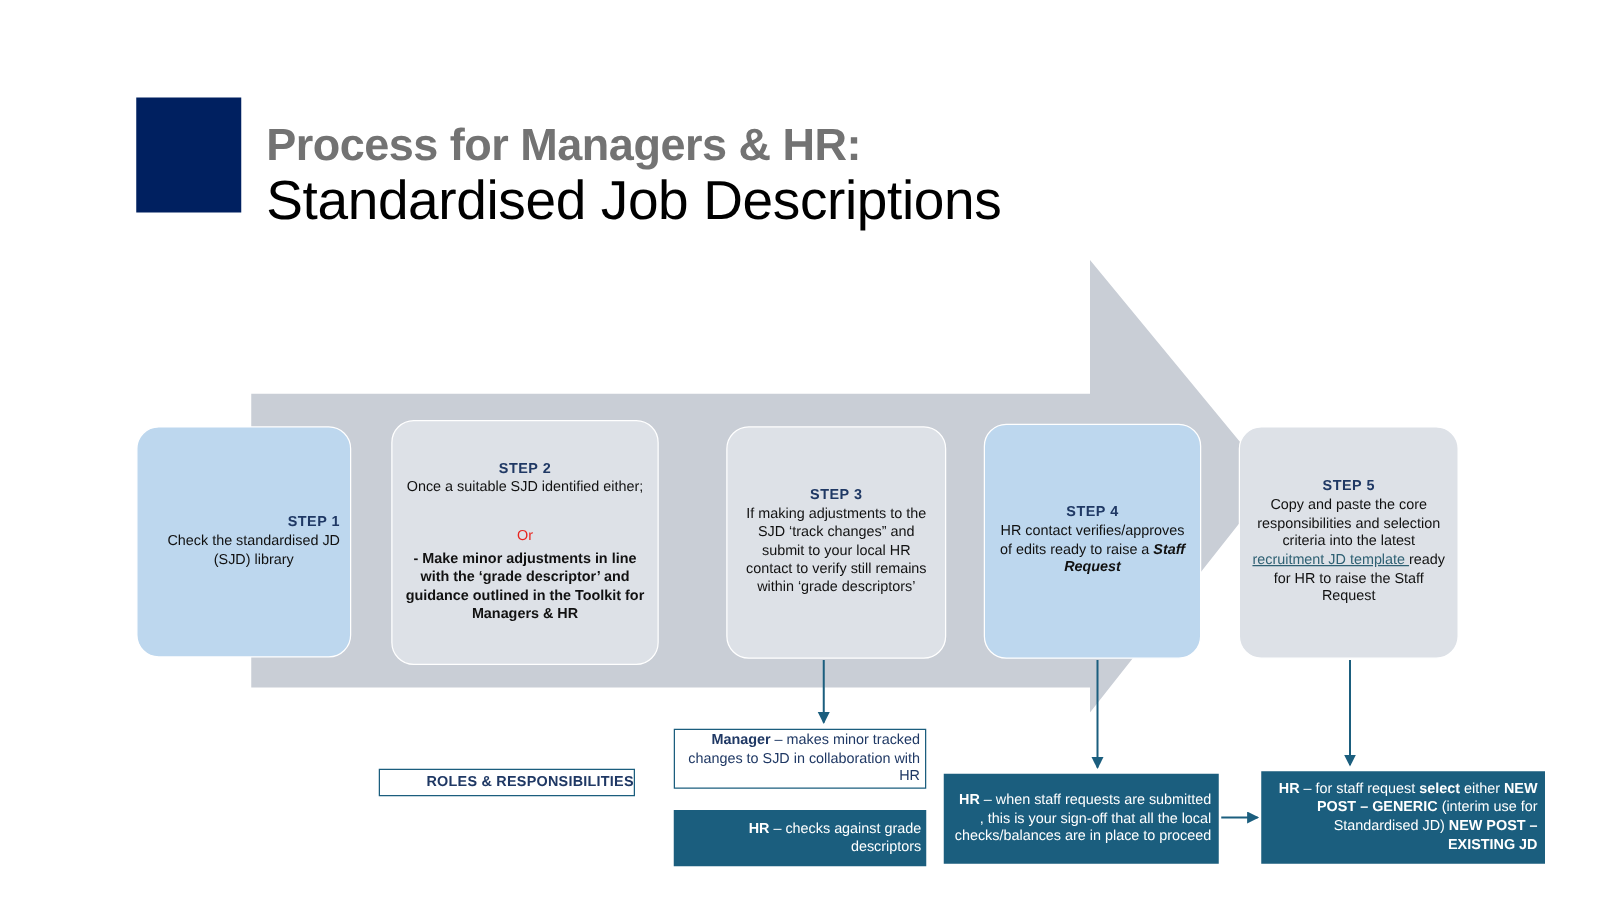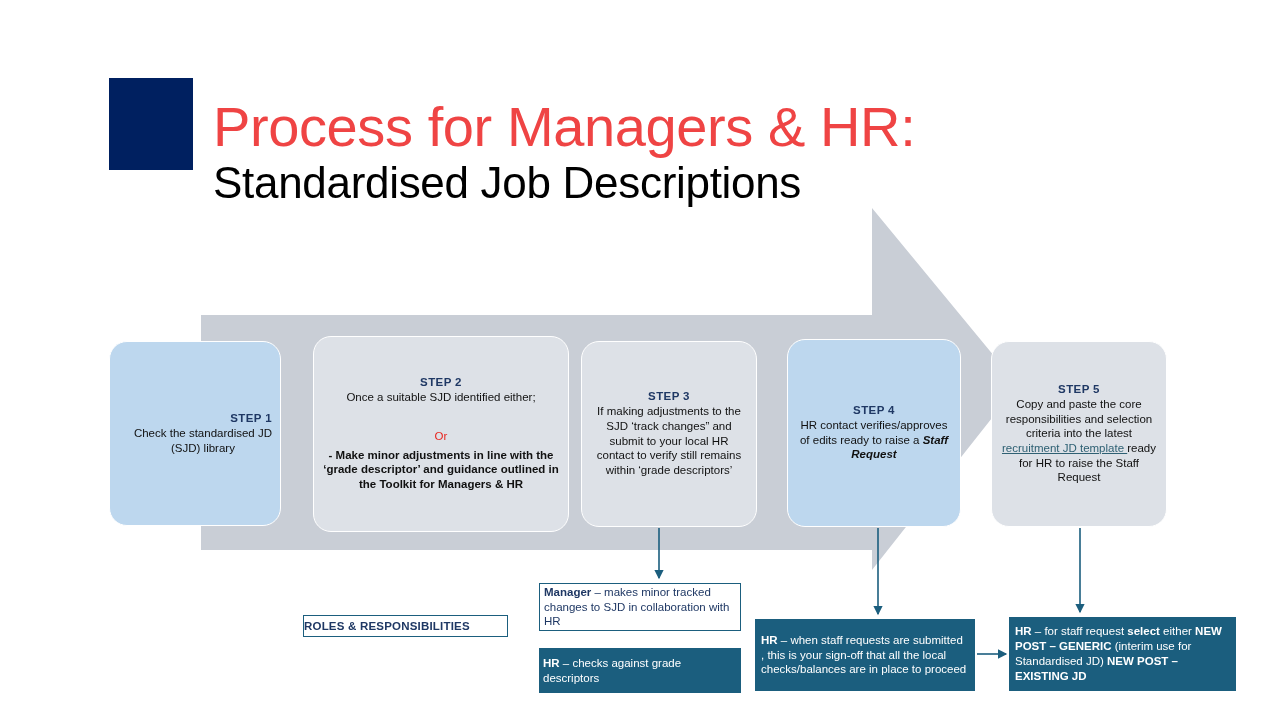--- a/index.html
+++ b/index.html
@@ -25,25 +25,25 @@
     height: 92px;
     background: #002060;
   }
   #title-wrap {
     position: absolute;
     left: 213px;
     top: 96px;
     width: 800px;
   }
   #title-line-1 {
-    font-size: 56px;
-    font-weight: normal;
+    font-size: 36px;
+    font-weight: bold;
     line-height: 1.1;
     letter-spacing: -0.4px;
-    color: #ef4444;
+    color: #737373;
     white-space: nowrap;
   }
   #title-line-2 {
     font-size: 44px;
     font-weight: normal;
     line-height: 1.12;
     letter-spacing: -0.3px;
     color: #000000;
     white-space: nowrap;
   }
@@ -95,30 +95,30 @@
     margin: 16px 0 4px 0;
   }
   .step-body .seg { display: block; }
   .step-body .spacer { display: block; height: 8px; }
   .step-link {
     color: #2e6073;
     text-decoration: underline;
   }
 
   #step-1 { left: 109px; top: 341px; width: 172px; height: 185px; align-items: flex-end; }
-  #step-2 { left: 313px; top: 336px; width: 256px; height: 196px; }
+  #step-2 { left: 313px; top: 336px; width: 214px; height: 196px; }
   #step-3 { left: 581px; top: 341px; width: 176px; height: 186px; }
   #step-4 { left: 787px; top: 339px; width: 174px; height: 188px; }
   #step-5 { left: 991px; top: 341px; width: 176px; height: 186px; }
 
   
   .role-box {
     position: absolute;
     box-sizing: border-box;
-    text-align: left;
+    text-align: right;
     display: flex;
     flex-direction: column;
     justify-content: center;
     font-size: 11.5px;
     line-height: 1.3;
   }
   .role-box.outline {
     background: #ffffff;
     border: 1.6px solid #1b5e7e;
     color: #1f3864;

